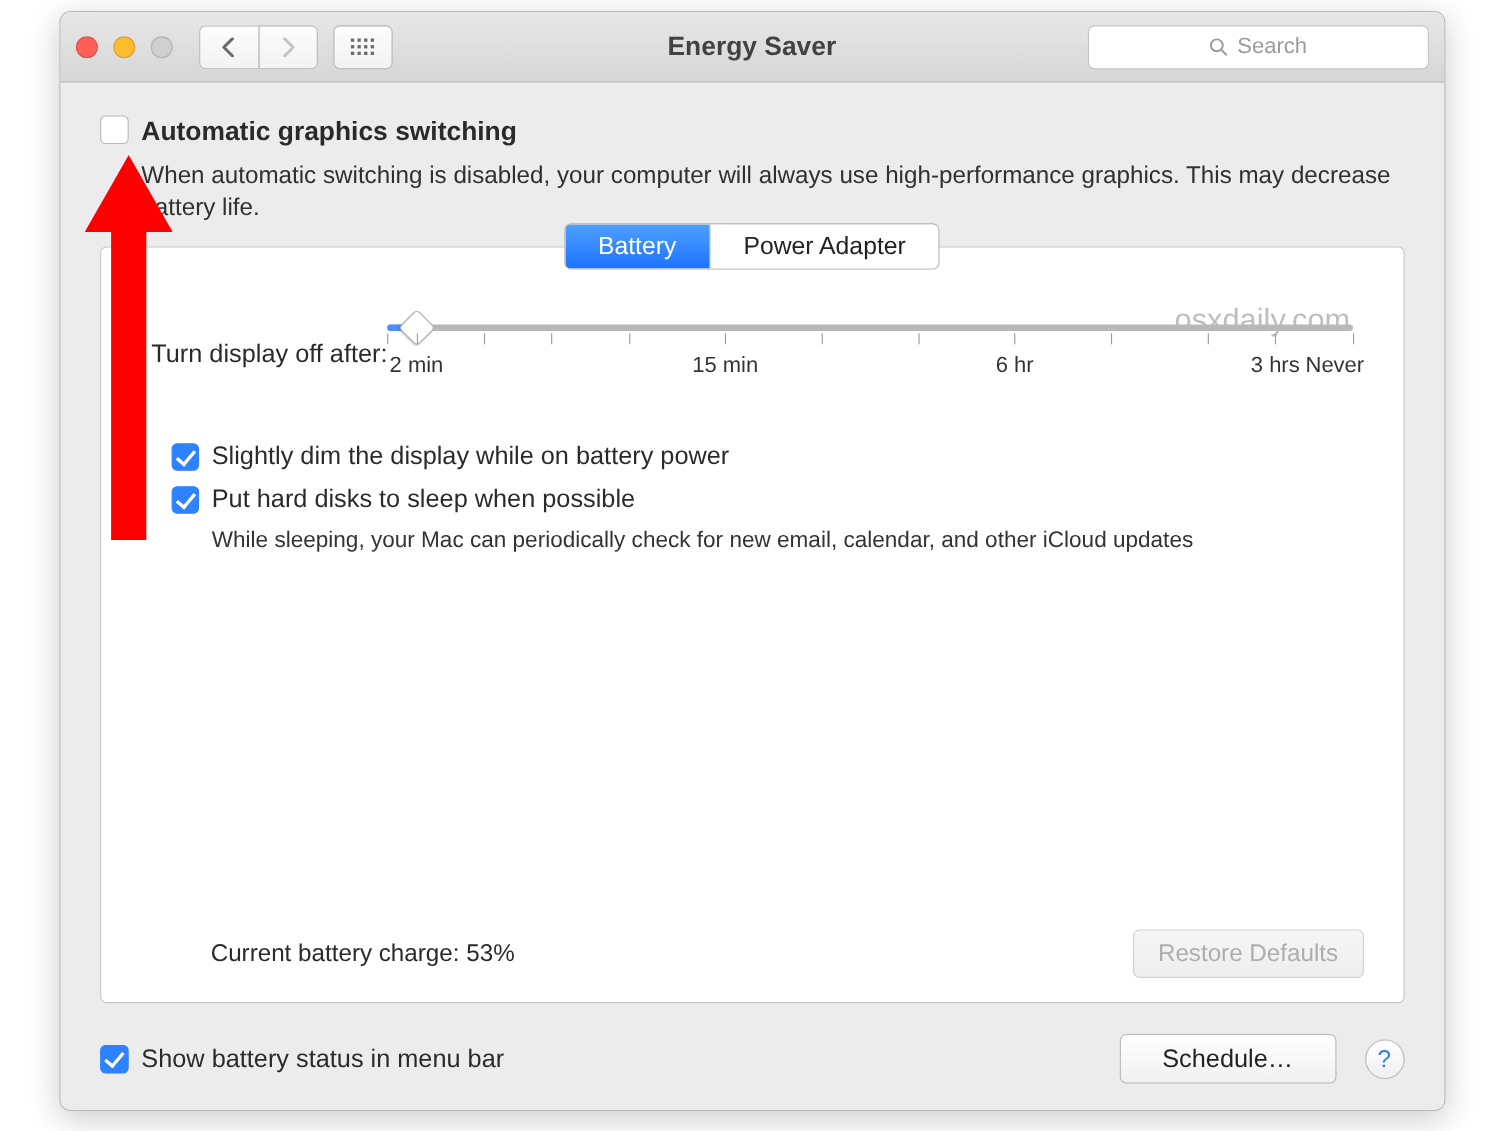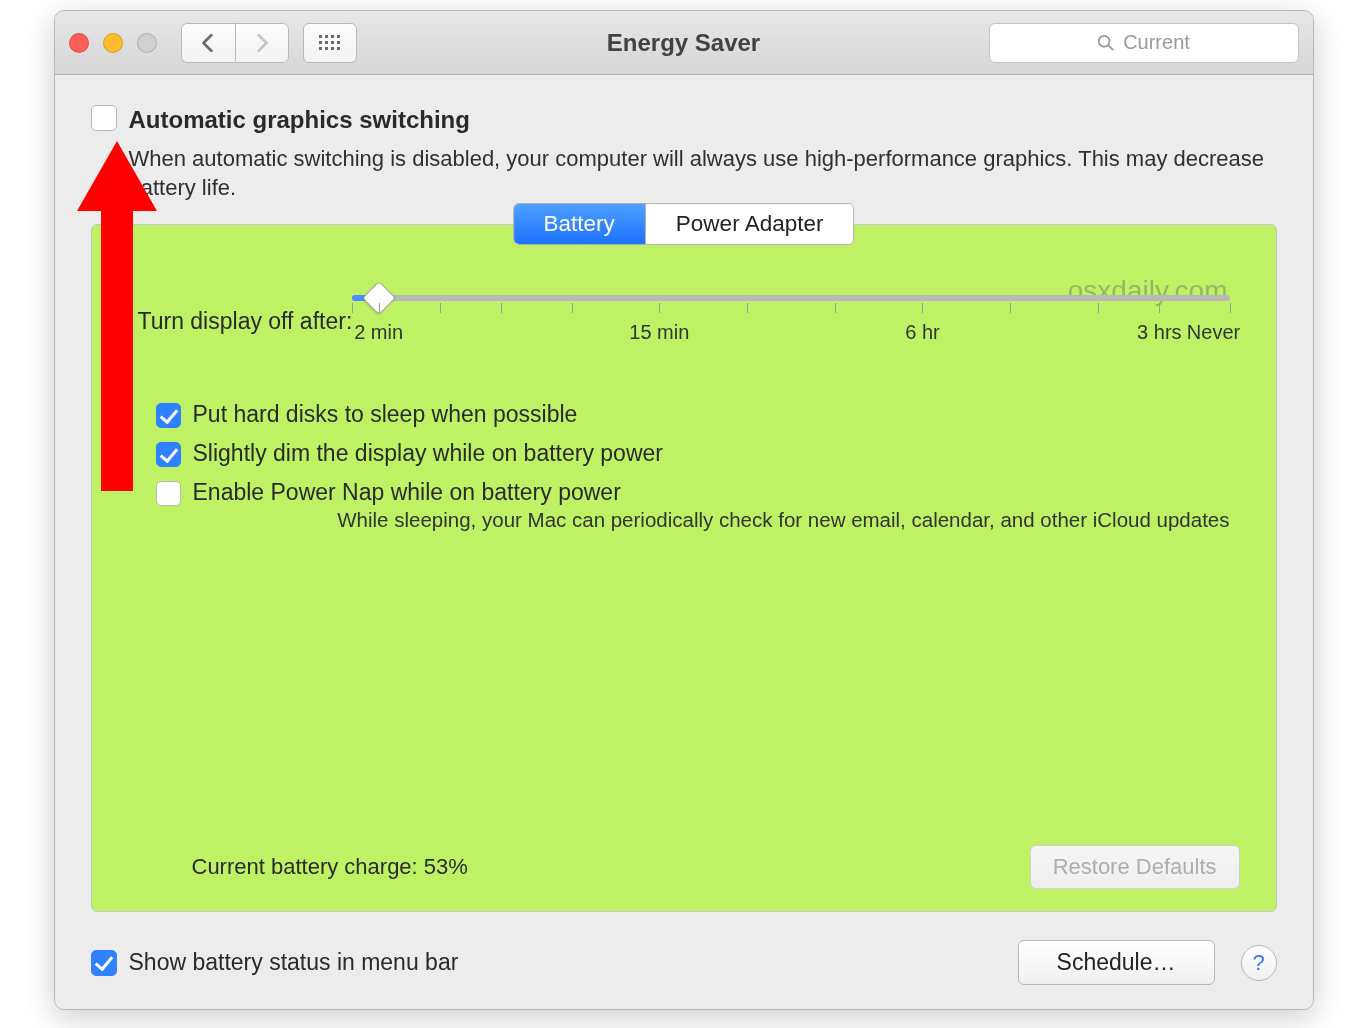--- a/index.html
+++ b/index.html
@@ -132,26 +132,25 @@
     border: solid #fff;
     border-width: 0 3px 3px 0;
     transform: rotate(40deg);
   }
   .auto-switch-label { font-size: 24px; color: #2a2a2a; line-height: 1.25; font-weight: bold; }
   .auto-switch-desc { font-size: 22px; color: #303030; margin-top: 10px; line-height: 1.3; }
 
   
   .panel {
     flex: 1;
-    background: #bef264;
+    background: #ffffff;
     border: 1px solid #c7c7c7;
     border-radius: 6px;
     position: relative;
     padding-top: 30px;
-    text-align: right;
   }
   .seg-control {
     position: absolute;
     top: -22px;
     left: 50%;
     transform: translateX(-50%);
     display: flex;
     border: 1px solid #b0b0b0;
     border-radius: 6px;
     overflow: hidden;
@@ -343,21 +342,21 @@
           <span></span>
           <span></span>
       </div>
     </div>
     <div class="title-text">Energy Saver</div>
     <div class="search-wrap">
       <svg viewBox="0 0 20 20">
           <circle cx="8" cy="8" r="6"></circle>
           <line x1="13" y1="13" x2="18" y2="18"></line>
         </svg>
-      <span>Current</span>
+      <span>Search</span>
     </div>
   </div>
 
   <div class="content">
 
     <div class="auto-switch-row">
       <div class="cb"></div>
       <div>
         <div class="auto-switch-label">Automatic graphics switching</div>
         <div class="auto-switch-desc">When automatic switching is disabled, your computer will always use high-performance graphics. This may decrease battery life.</div>
@@ -401,29 +400,25 @@
             <div class="slabel" style="left:65%">6 hr</div>
             <div class="slabel" style="left:92%">3 hrs</div>
             <div class="slabel" style="left:100%;transform:translateX(-80%)">Never</div>
           </div>
         </div>
       </div>
 
       <div class="check-options">
         <div class="check-row">
           <div class="cb checked"></div>
-          <div>Put hard disks to sleep when possible</div>
+          <div>Slightly dim the display while on battery power</div>
         </div>
         <div class="check-row">
           <div class="cb checked"></div>
-          <div>Slightly dim the display while on battery power</div>
-        </div>
-        <div class="check-row" style="margin-bottom:2px">
-          <div class="cb"></div>
-          <div>Enable Power Nap while on battery power</div>
+          <div>Put hard disks to sleep when possible</div>
         </div>
         <div class="subtext">While sleeping, your Mac can periodically check for new email, calendar, and other iCloud updates</div>
       </div>
 
       <div class="panel-footer">
         <div class="charge-text">Current battery charge: 53%</div>
         <div class="restore-btn">Restore Defaults</div>
       </div>
 
     </div>

